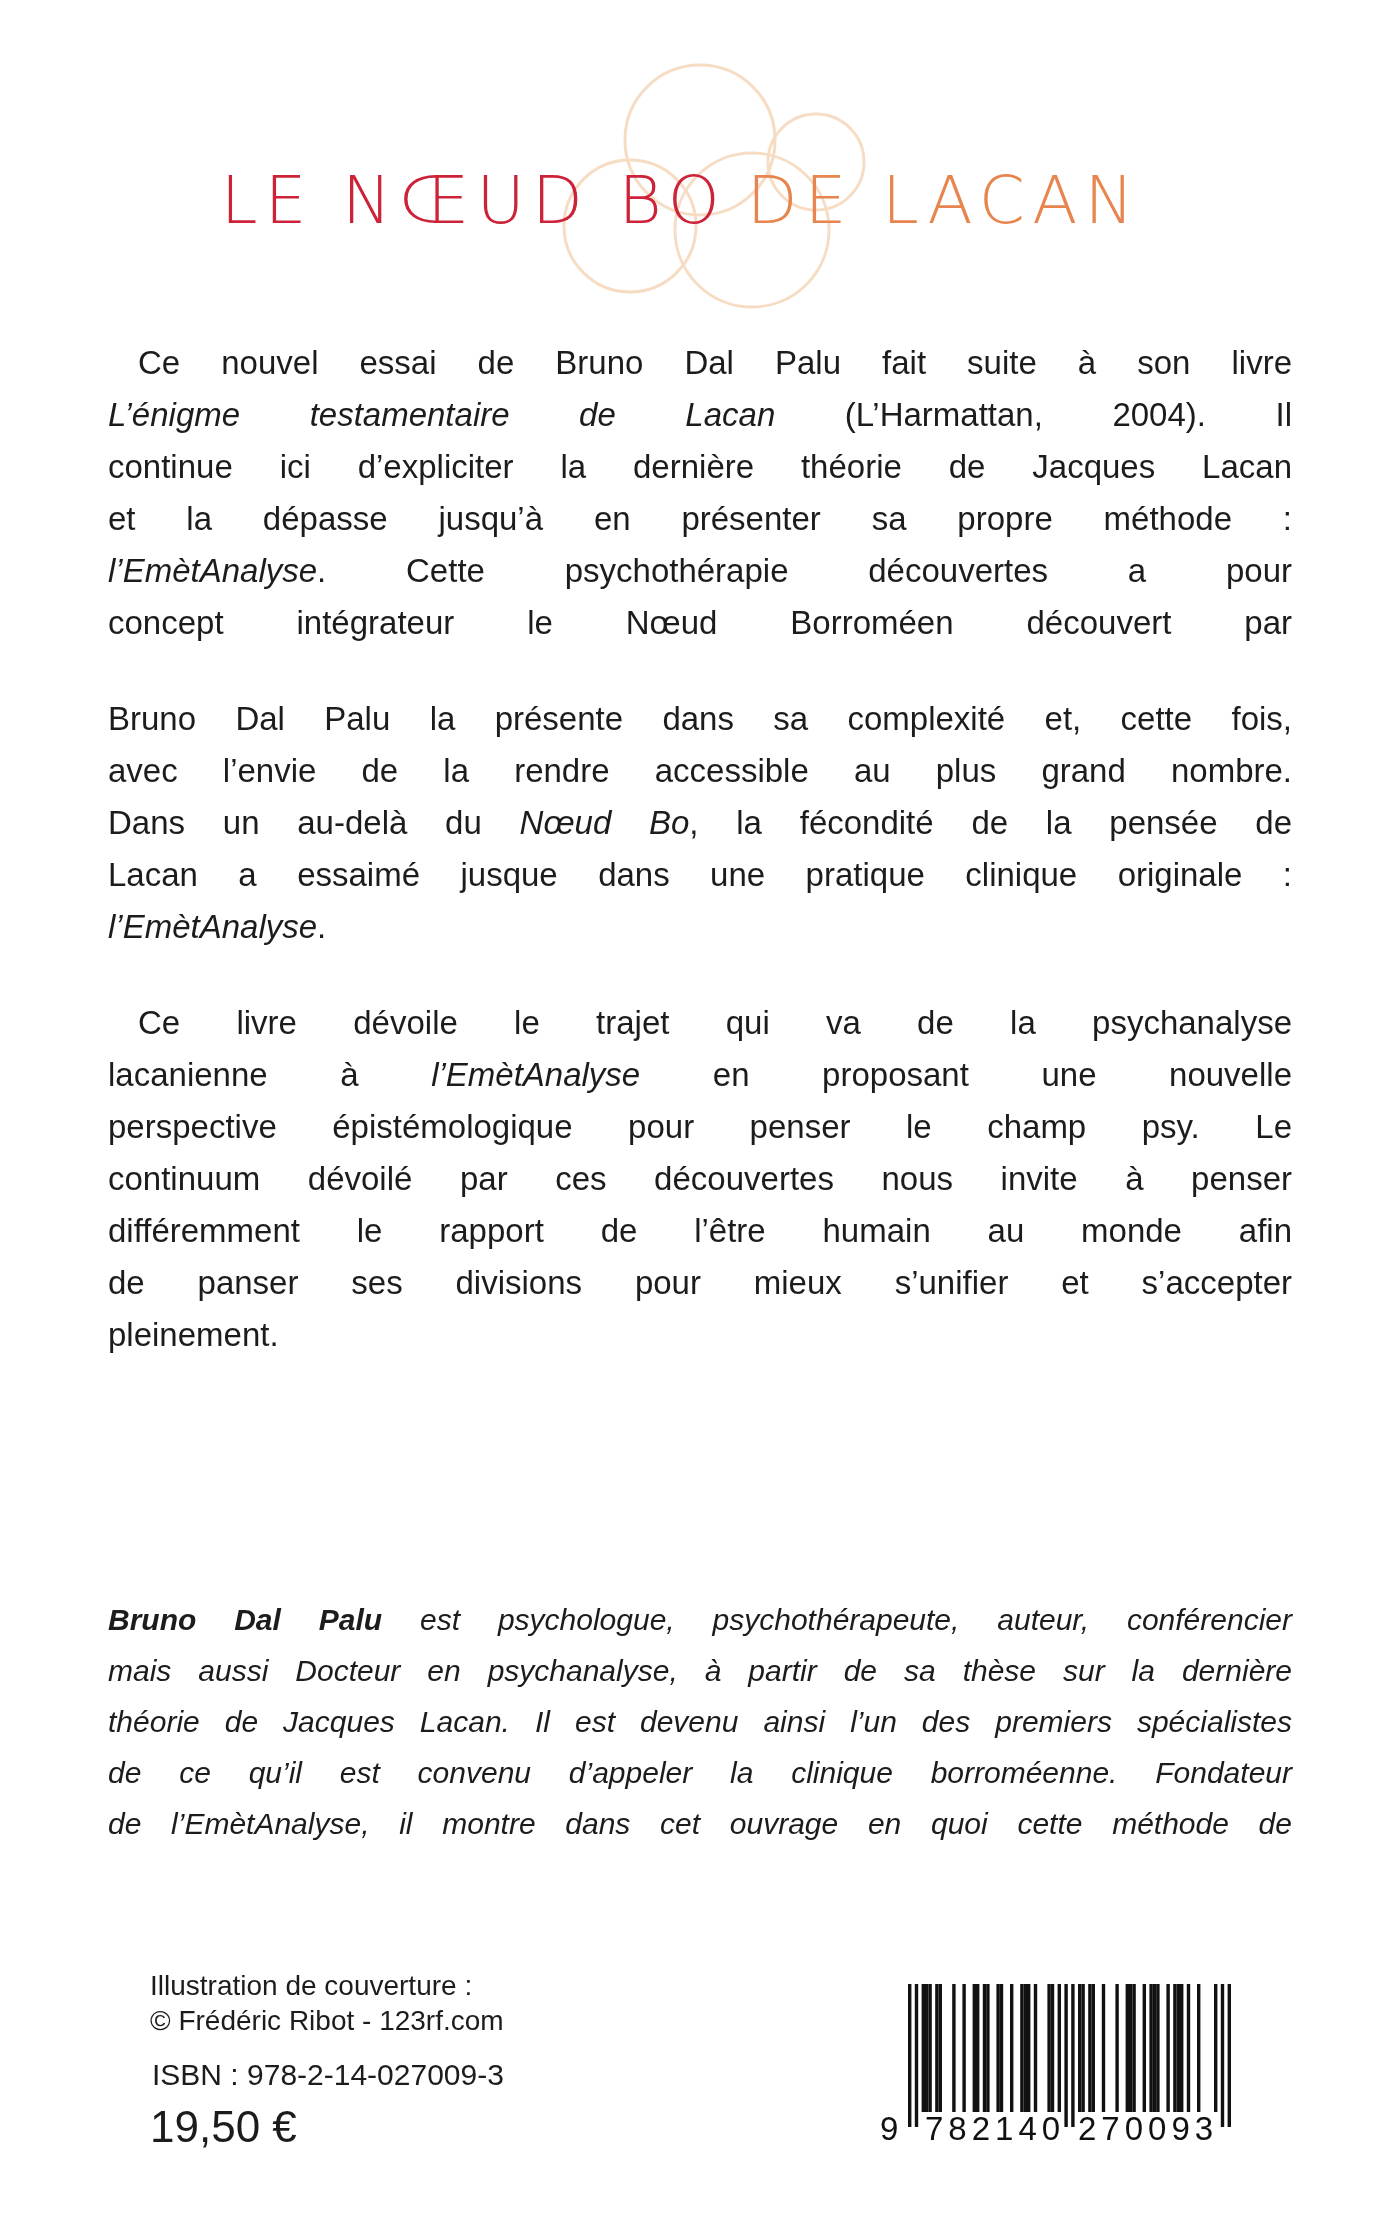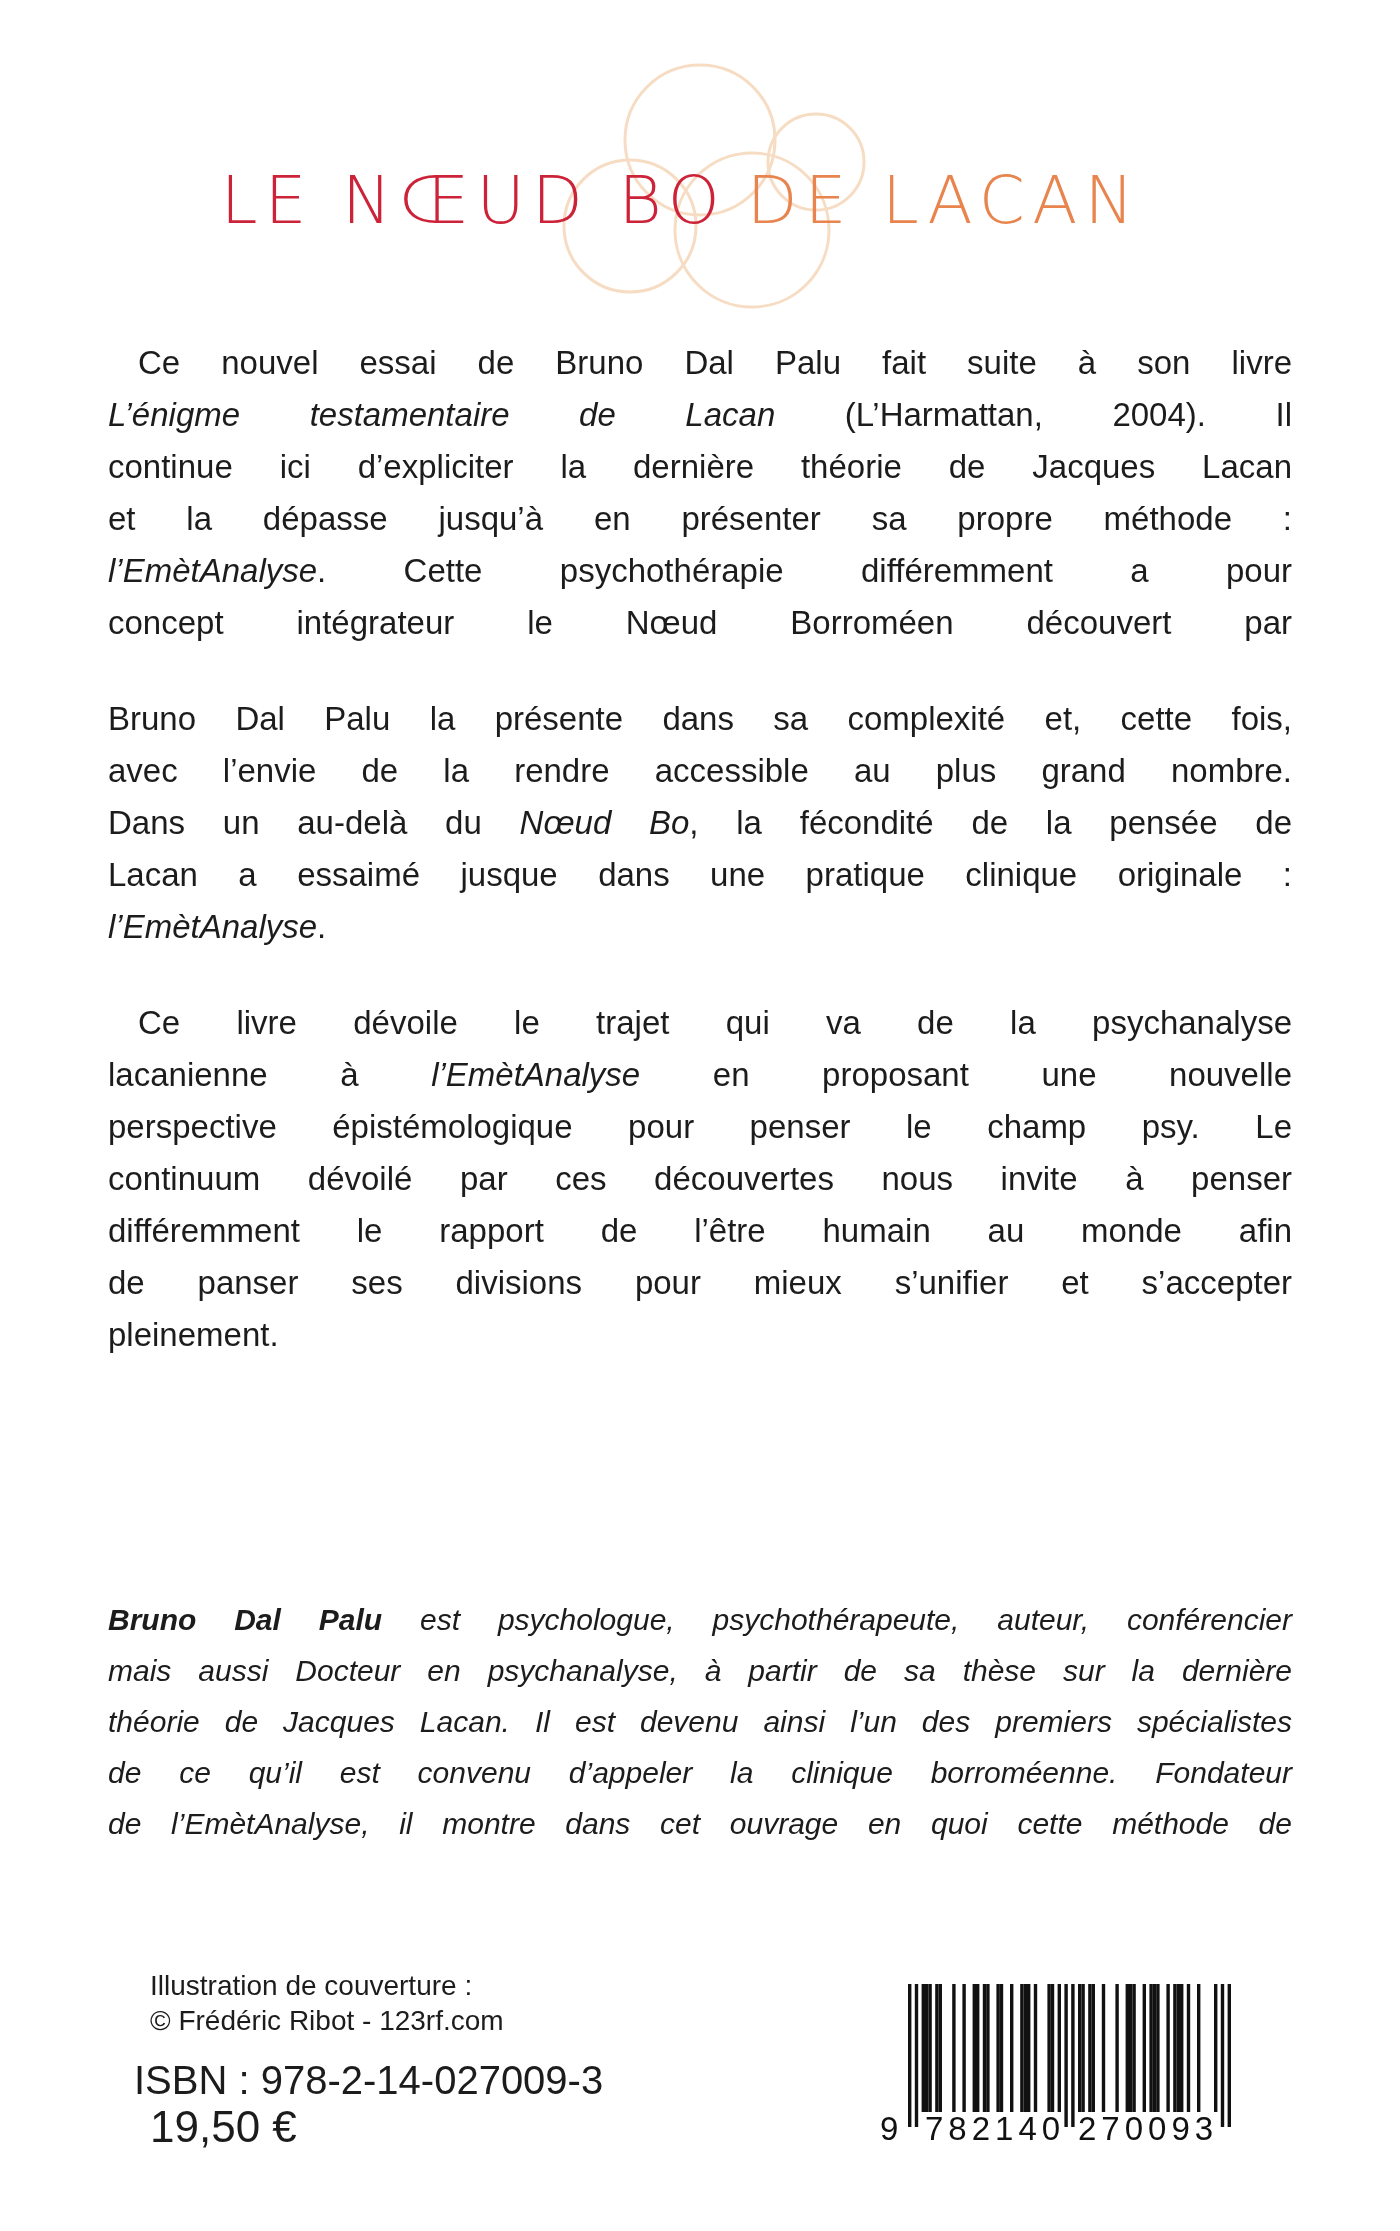--- a/index.html
+++ b/index.html
@@ -21,21 +21,21 @@
   .t-orange{color:var(--title-orange);margin-left:.30em}
   .synopsis{position:absolute;left:108px;width:1184px;top:337px;font-size:33px;line-height:52px;font-stretch:condensed}
   .para + .para{margin-top:44px}
   .tline{text-align:justify;text-align-last:justify}
   .tline.tlast{text-align-last:left}
   .tline.tindent{text-indent:30px}
   .seg-i{font-style:italic}
   .seg-b{font-weight:bold}
   .bio{position:absolute;left:108px;width:1184px;top:1594px;font-size:30px;line-height:51px;font-style:italic;font-stretch:condensed}
   .credit{position:absolute;left:150px;top:1968px;font-size:28px;line-height:35px}
-  .isbn{position:absolute;left:134px;top:2058px;font-size:40px}
+  .isbn{position:absolute;left:152px;top:2058px;font-size:30px}
   .price{position:absolute;left:150px;top:2102px;font-size:44px}
   .barcode{position:absolute;left:878px;top:1984px;width:360px;height:162px}
   .barcode text{font-family:"Liberation Sans",sans-serif;font-size:33px;fill:#111}
 </style>
 </head>
 <body>
 
 <div class="page">
 
   <svg class="rings" width="1400" height="360" viewBox="0 0 1400 360" aria-hidden="true">
@@ -46,21 +46,21 @@
   </svg>
 
   <h1 class="title"><span class="t-red">LE NŒUD BO</span><span class="t-orange">DE LACAN</span></h1>
 
   <div class="synopsis">
       <div class="para">
         <div class="tline tindent"><span>Ce nouvel essai de Bruno Dal Palu fait suite à son livre</span></div>
         <div class="tline"><span class="seg-i">L’énigme testamentaire de Lacan</span><span> (L’Harmattan, 2004). Il</span></div>
         <div class="tline"><span>continue ici d’expliciter la dernière théorie de Jacques Lacan</span></div>
         <div class="tline"><span>et la dépasse jusqu’à en présenter sa propre méthode :</span></div>
-        <div class="tline"><span class="seg-i">l’EmètAnalyse</span><span>. Cette psychothérapie différemment a pour</span></div>
+        <div class="tline"><span class="seg-i">l’EmètAnalyse</span><span>. Cette psychothérapie découvertes a pour</span></div>
         <div class="tline"><span>concept intégrateur le Nœud Borroméen découvert par</span></div>
       </div>
       <div class="para">
         <div class="tline"><span>Bruno Dal Palu la présente dans sa complexité et, cette fois,</span></div>
         <div class="tline"><span>avec l’envie de la rendre accessible au plus grand nombre.</span></div>
         <div class="tline"><span>Dans un au-delà du </span><span class="seg-i">Nœud Bo</span><span>, la fécondité de la pensée de</span></div>
         <div class="tline"><span>Lacan a essaimé jusque dans une pratique clinique originale :</span></div>
         <div class="tline tlast"><span class="seg-i">l’EmètAnalyse</span><span>.</span></div>
       </div>
       <div class="para">

